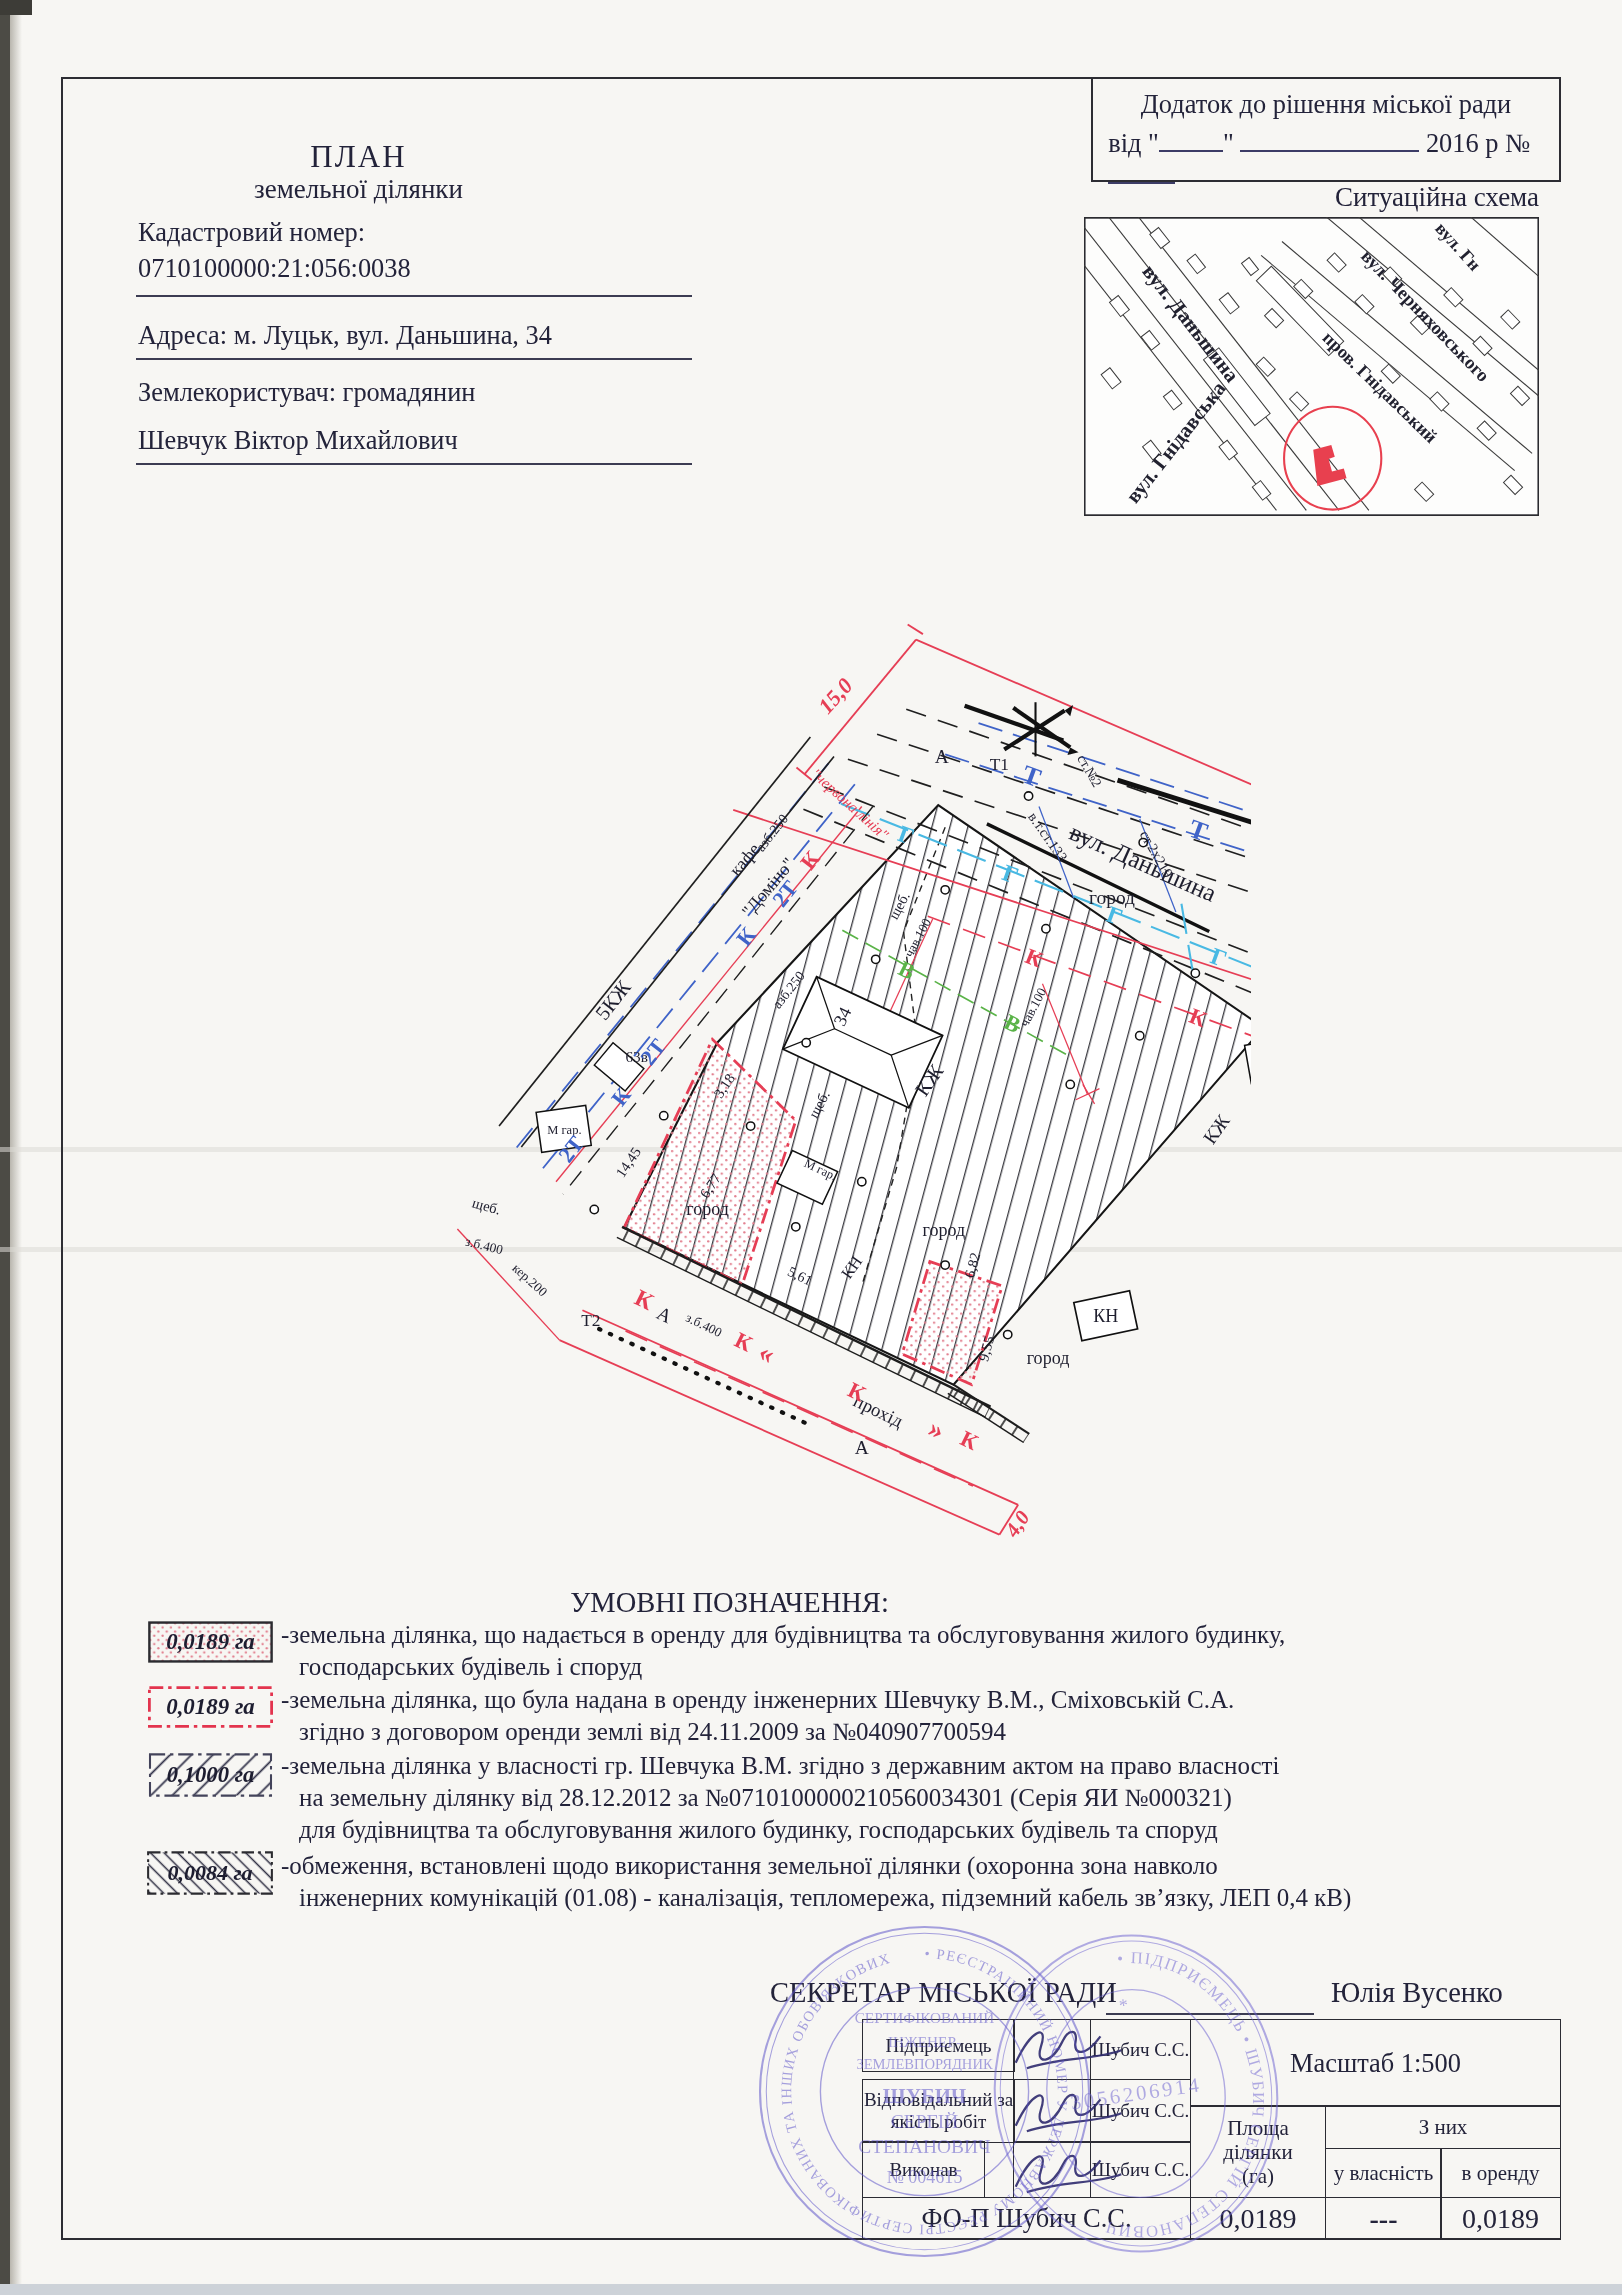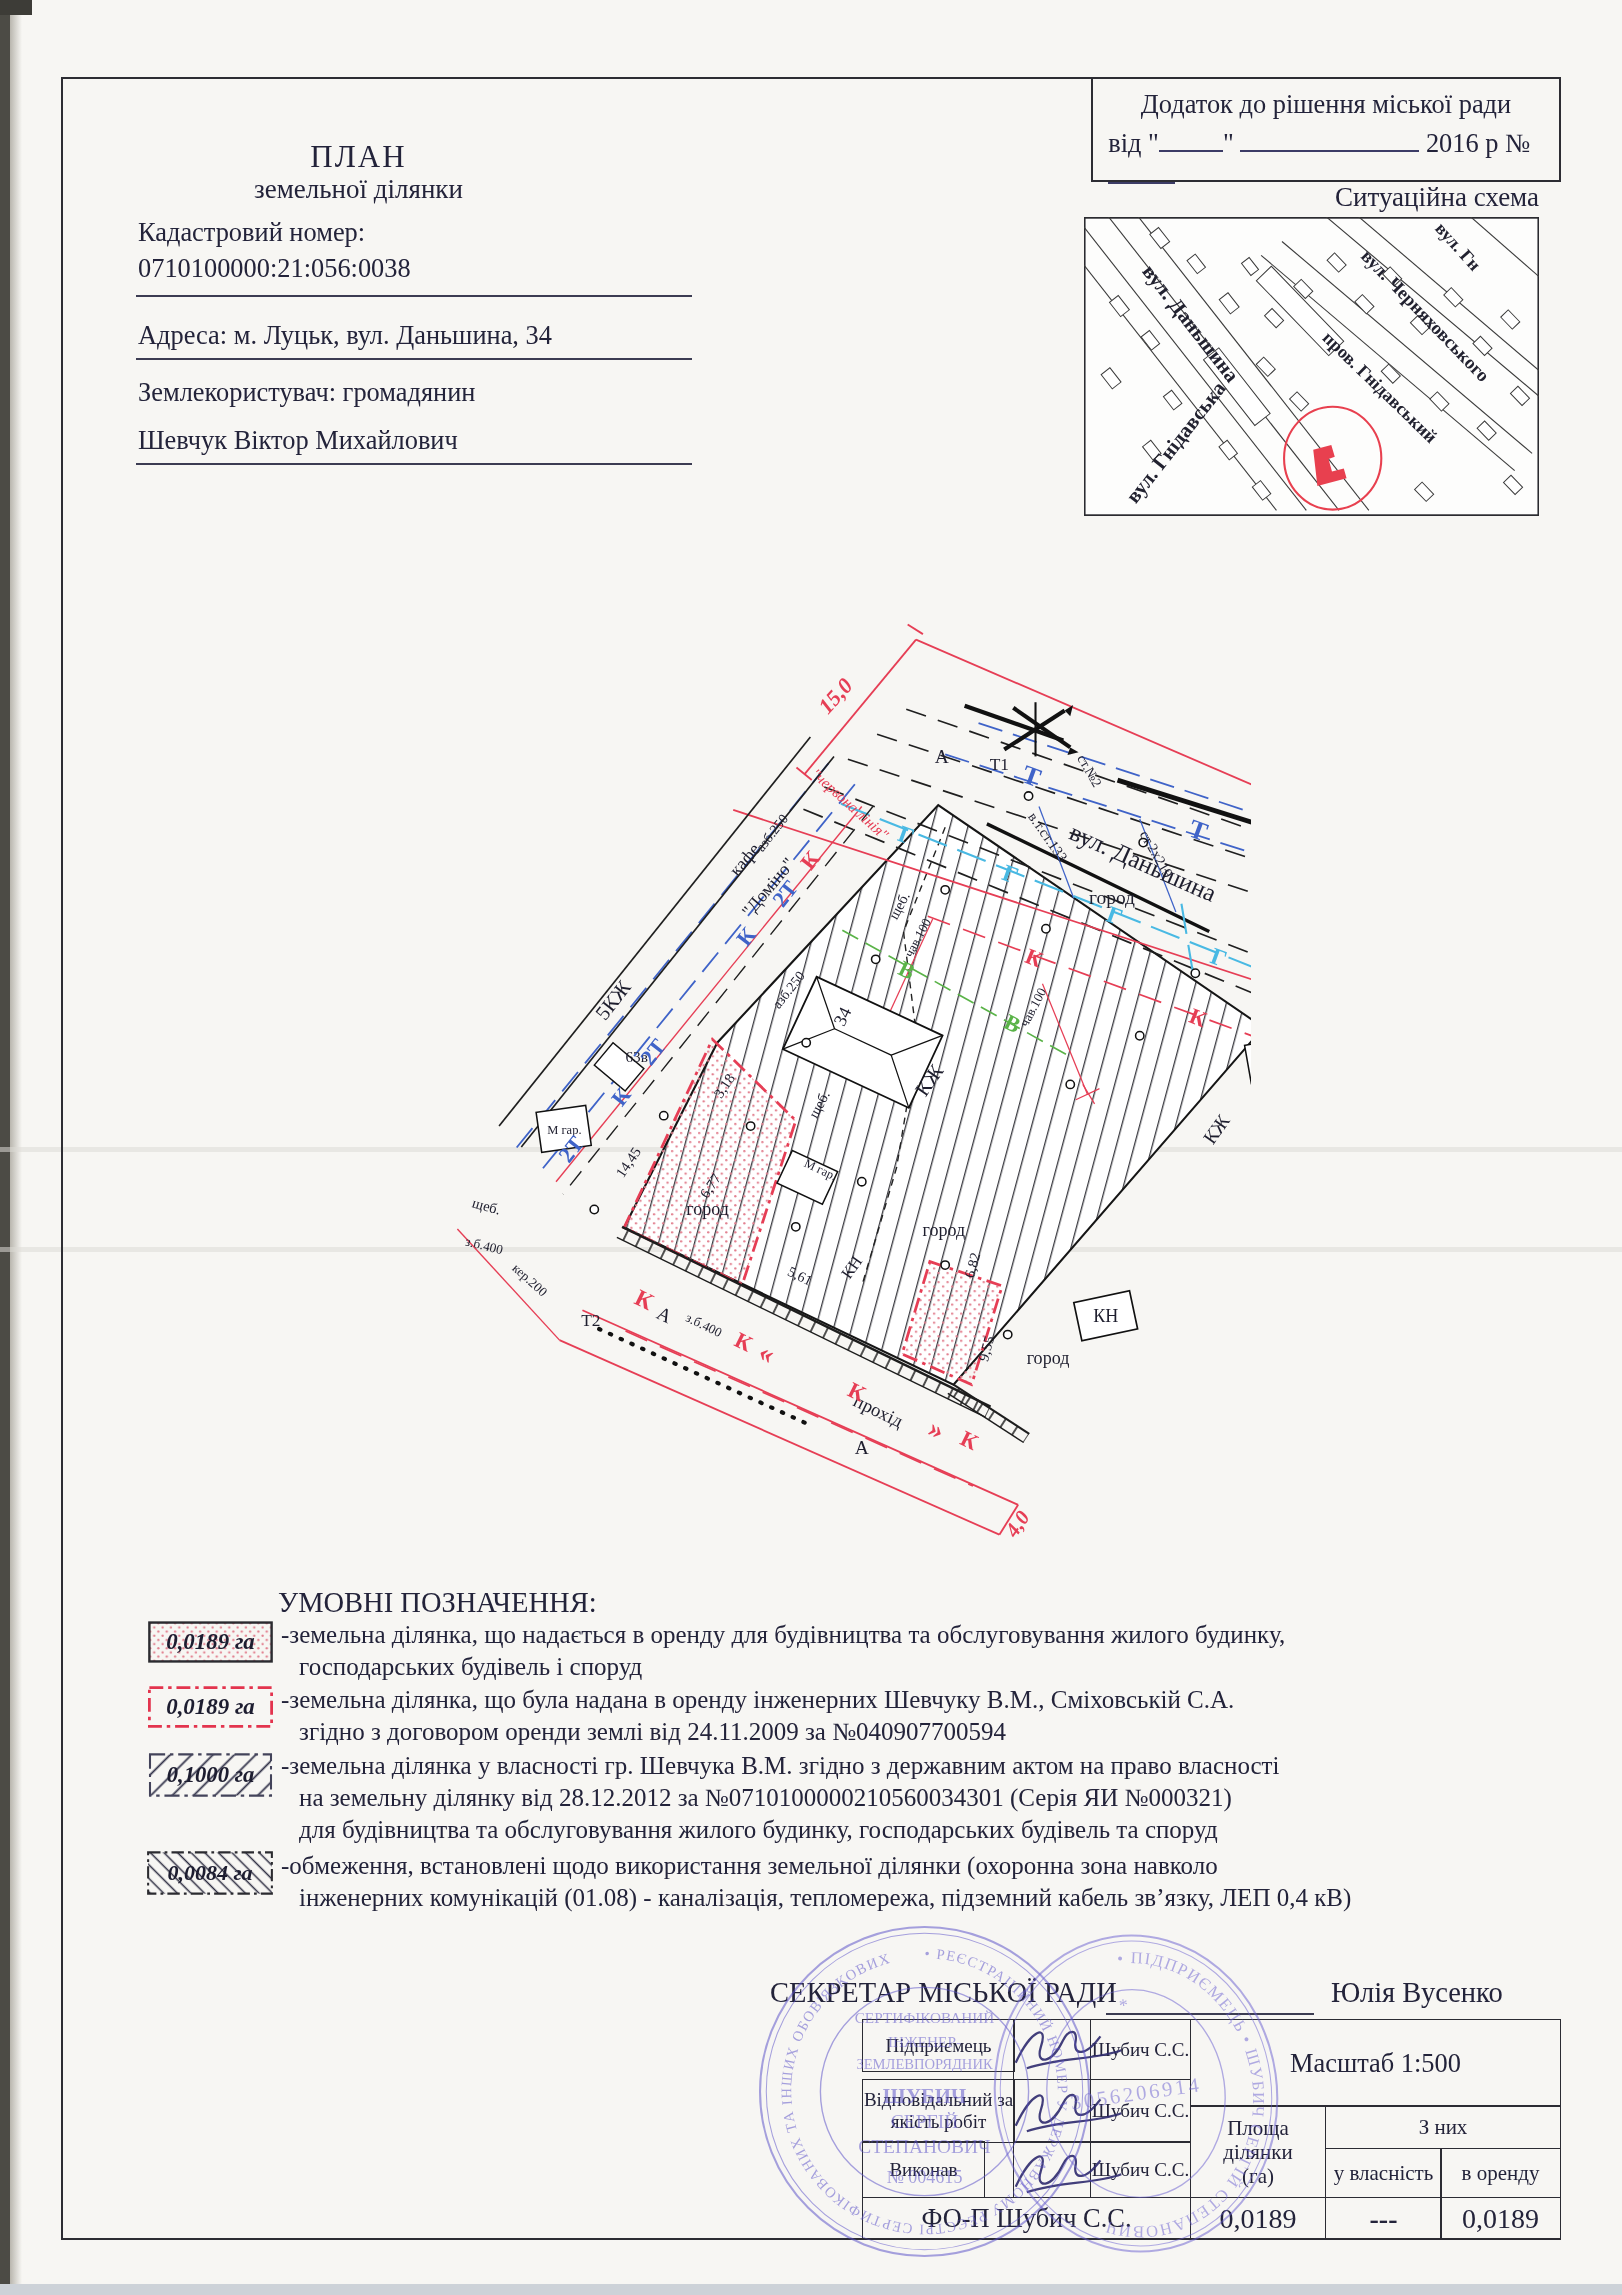--- a/index.html
+++ b/index.html
@@ -386,21 +386,21 @@
         <text x="790" y="1222" font-size="32" text-anchor="middle" transform="rotate(26 790 1222)">К</text>
       </g>
       <g fill="#5ab348" font-weight="bold">
         <text x="700" y="545" font-size="32" text-anchor="middle" transform="rotate(26 700 545)">В</text>
         <text x="852" y="622" font-size="32" text-anchor="middle" transform="rotate(26 852 622)">В</text>
       </g>
       <text x="352" y="1040" font-size="28" fill="#1e1e2e" text-anchor="middle" transform="rotate(26 352 1040)">А</text>
     </g>
   </svg>
 
-  <div class="abs t-sub" style="left:278px;top:1587px;width:903px;font-size:28.5px;">УМОВНІ ПОЗНАЧЕННЯ:</div>
+  <div class="abs t-sub" style="left:278px;top:1587px;width:903px;text-align:center;font-size:28.5px;">УМОВНІ ПОЗНАЧЕННЯ:</div>
 
   <svg class="abs" style="left:148px;top:1621px;" width="125" height="42" viewBox="0 0 180 60">
     <defs>
         <pattern id="sd1" width="12" height="12" patternUnits="userSpaceOnUse">
           <circle cx="3" cy="3" r="1.7" fill="#e2808f"></circle>
           <circle cx="9" cy="9" r="1.7" fill="#e2808f"></circle>
         </pattern>
       </defs>
     <rect x="2" y="2" width="176" height="56" fill="url(#sd1)" stroke="#2b2b30" stroke-width="3.5"></rect>
     <text x="90" y="40" font-size="33" font-weight="bold" font-style="italic" text-anchor="middle" fill="#1d1d30">0,0189 га</text>

